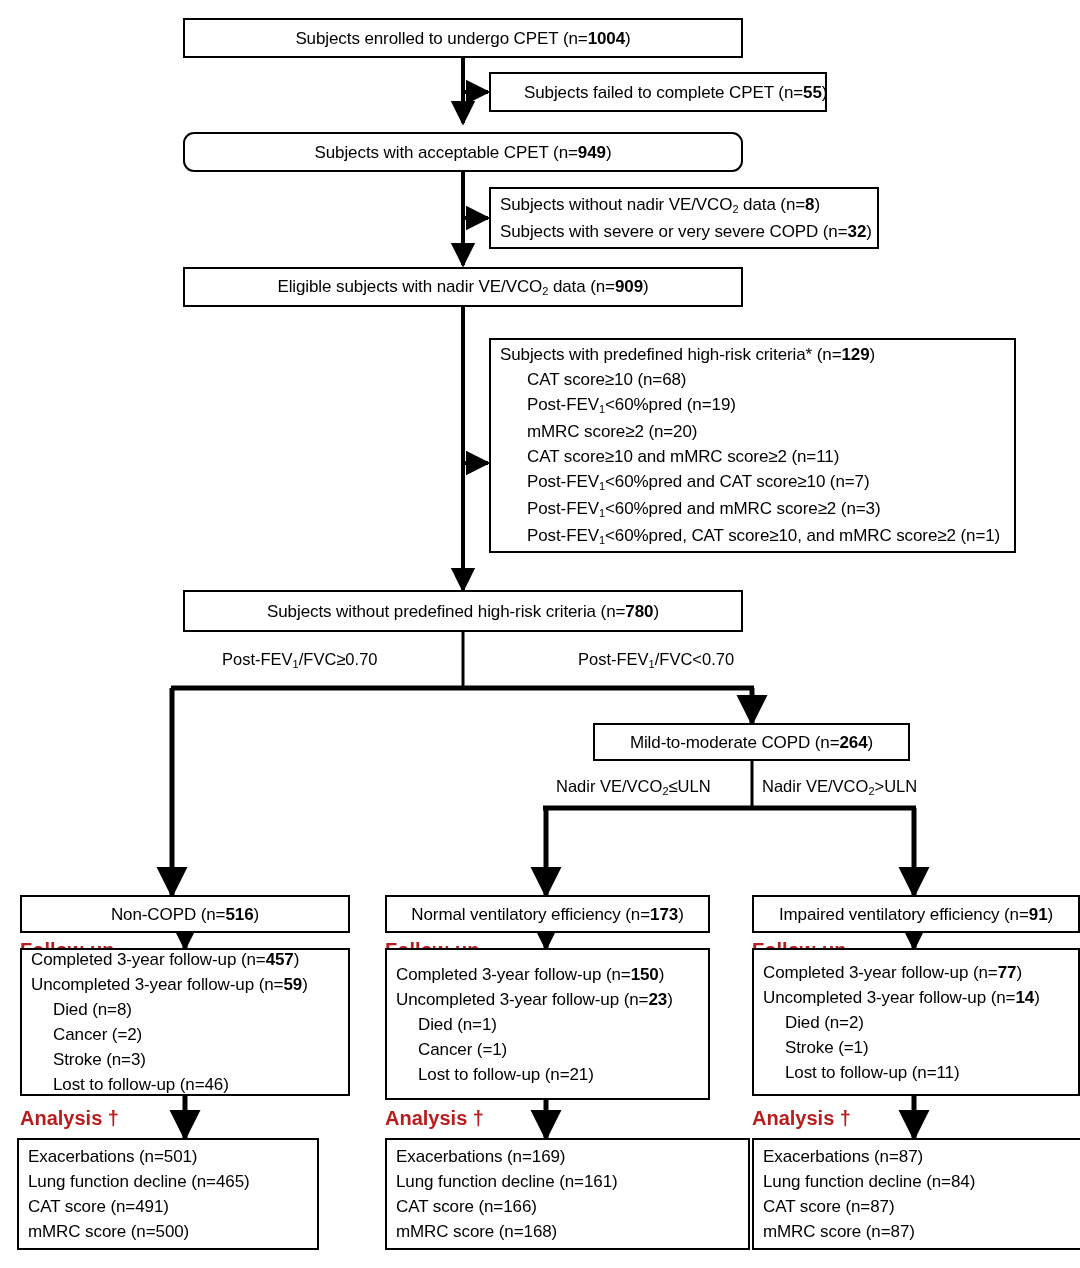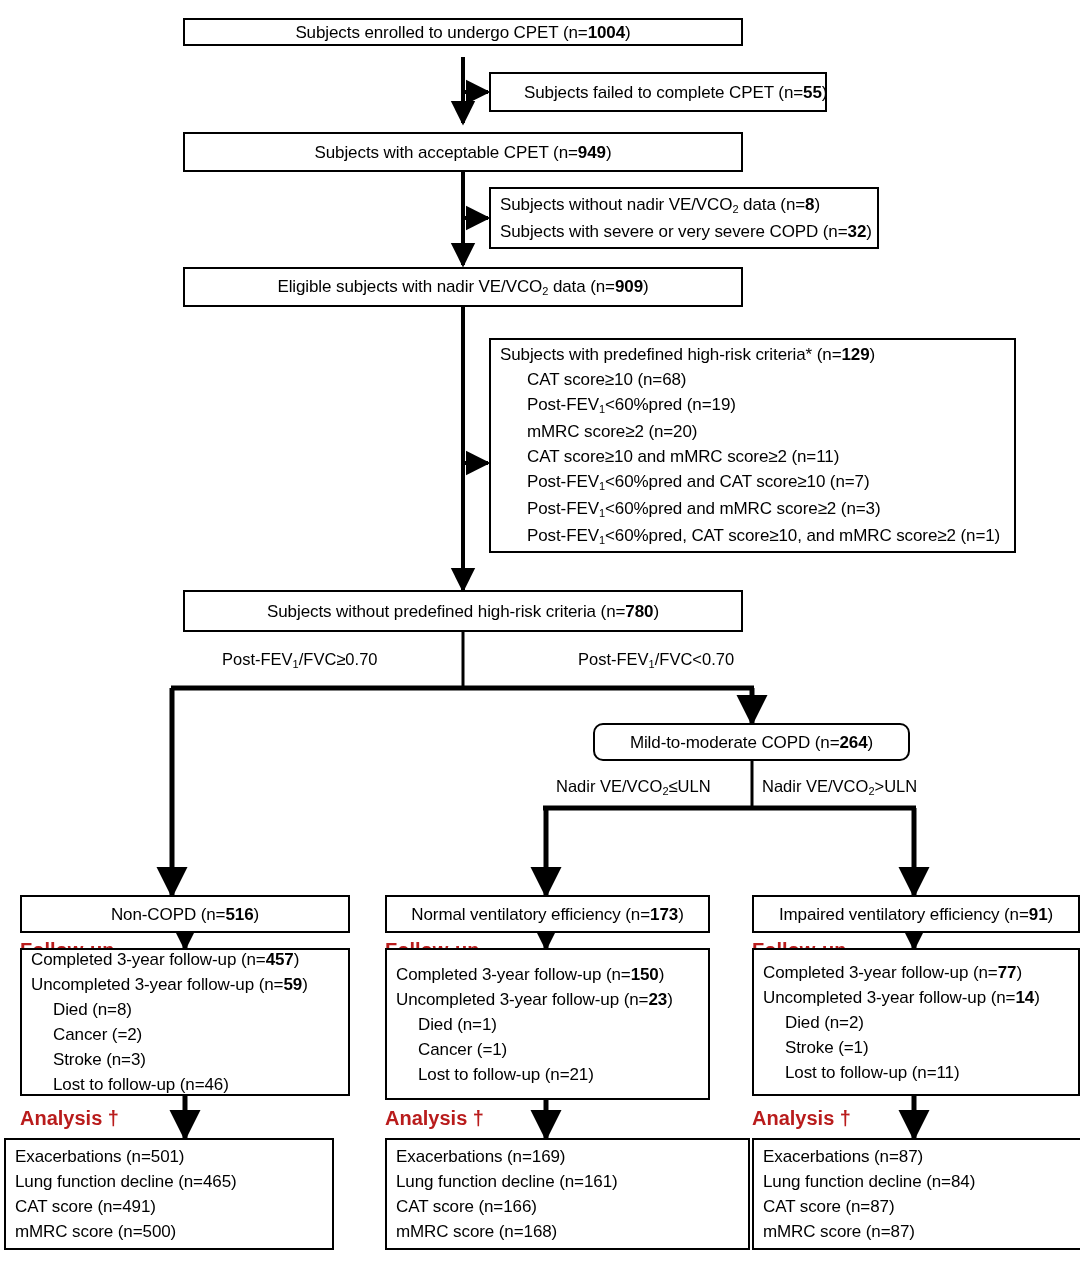--- a/index.html
+++ b/index.html
@@ -117,29 +117,29 @@
 
     <line x1="185" y1="1096" x2="185" y2="1138" stroke="#000" stroke-width="5" marker-end="url(#ah)"></line>
 
     <line x1="546" y1="932" x2="546" y2="948" stroke="#000" stroke-width="5" marker-end="url(#ah)"></line>
     <line x1="546" y1="1096" x2="546" y2="1138" stroke="#000" stroke-width="5" marker-end="url(#ah)"></line>
 
     <line x1="914" y1="932" x2="914" y2="948" stroke="#000" stroke-width="5" marker-end="url(#ah)"></line>
     <line x1="914" y1="1096" x2="914" y2="1138" stroke="#000" stroke-width="5" marker-end="url(#ah)"></line>
   </svg>
 
-  <div class="box center" style="left:183px; top:18px; width:560px; height:28px;">
+  <div class="box center" style="left:183px; top:18px; width:560px; height:40px;">
     <div class="box-line">Subjects enrolled to undergo CPET (n=<b>1004</b>)</div>
   </div>
 
   <div class="box left" style="left:489px; top:72px; width:338px; height:40px;padding-left:24px;">
     <div class="box-line">Subjects failed to complete CPET (n=<b>55</b>)</div>
   </div>
 
-  <div class="box center" style="left:183px; top:132px; width:560px; height:40px;">
+  <div class="box center" style="left:183px; top:132px; width:560px; height:40px;border-radius:11px;">
     <div class="box-line">Subjects with acceptable CPET (n=<b>949</b>)</div>
   </div>
 
   <div class="box left" style="left:489px; top:187px; width:390px; height:62px;">
     <div class="box-line">Subjects without nadir VE/VCO<sub>2</sub> data (n=<b>8</b>)</div>
     <div class="box-line">Subjects with severe or very severe COPD (n=<b>32</b>)</div>
   </div>
 
   <div class="box center" style="left:183px; top:267px; width:560px; height:40px;">
     <div class="box-line">Eligible subjects with nadir VE/VCO<sub>2</sub> data (n=<b>909</b>)</div>
@@ -159,21 +159,21 @@
   </div>
 
   <div class="box center" style="left:183px; top:590px; width:560px; height:42px;">
     <div class="box-line">Subjects without predefined high-risk criteria (n=<b>780</b>)</div>
   </div>
 
   <div class="edge-label" style="left:222px; top:650px;">Post-FEV<sub>1</sub>/FVC≥0.70</div>
 
   <div class="edge-label" style="left:578px; top:650px;">Post-FEV<sub>1</sub>/FVC&lt;0.70</div>
 
-  <div class="box center" style="left:593px; top:723px; width:317px; height:38px;border-radius:10px;">
+  <div class="box center" style="left:593px; top:723px; width:317px; height:38px;">
     <div class="box-line">Mild-to-moderate COPD (n=<b>264</b>)</div>
   </div>
 
   <div class="edge-label" style="left:556px; top:777px;">Nadir VE/VCO<sub>2</sub>≤ULN</div>
 
   <div class="edge-label" style="left:762px; top:777px;">Nadir VE/VCO<sub>2</sub>&gt;ULN</div>
 
   <div class="box center" style="left:20px; top:895px; width:330px; height:38px;">
     <div class="box-line">Non-COPD (n=<b>516</b>)</div>
   </div>
@@ -216,21 +216,21 @@
         <div class="box-line indent2">Died (n=2)</div>
         <div class="box-line indent2">Stroke (=1)</div>
         <div class="box-line indent2">Lost to follow-up (n=11)</div>
       </div>
   </div>
 
   <div class="section-label" style="left:20px; top:1108px;">Analysis †</div>
   <div class="section-label" style="left:385px; top:1108px;">Analysis †</div>
   <div class="section-label" style="left:752px; top:1108px;">Analysis †</div>
 
-  <div class="box left" style="left:4px; top:1138px; width:330px; height:112px;">
+  <div class="box left" style="left:17px; top:1138px; width:302px; height:112px;">
     <div id="analysis-col-0">
         <div class="box-line">Exacerbations (n=501)</div>
         <div class="box-line">Lung function decline (n=465)</div>
         <div class="box-line">CAT score (n=491)</div>
         <div class="box-line">mMRC score (n=500)</div>
       </div>
   </div>
   <div class="box left" style="left:385px; top:1138px; width:365px; height:112px;">
     <div id="analysis-col-1">
         <div class="box-line">Exacerbations (n=169)</div>

